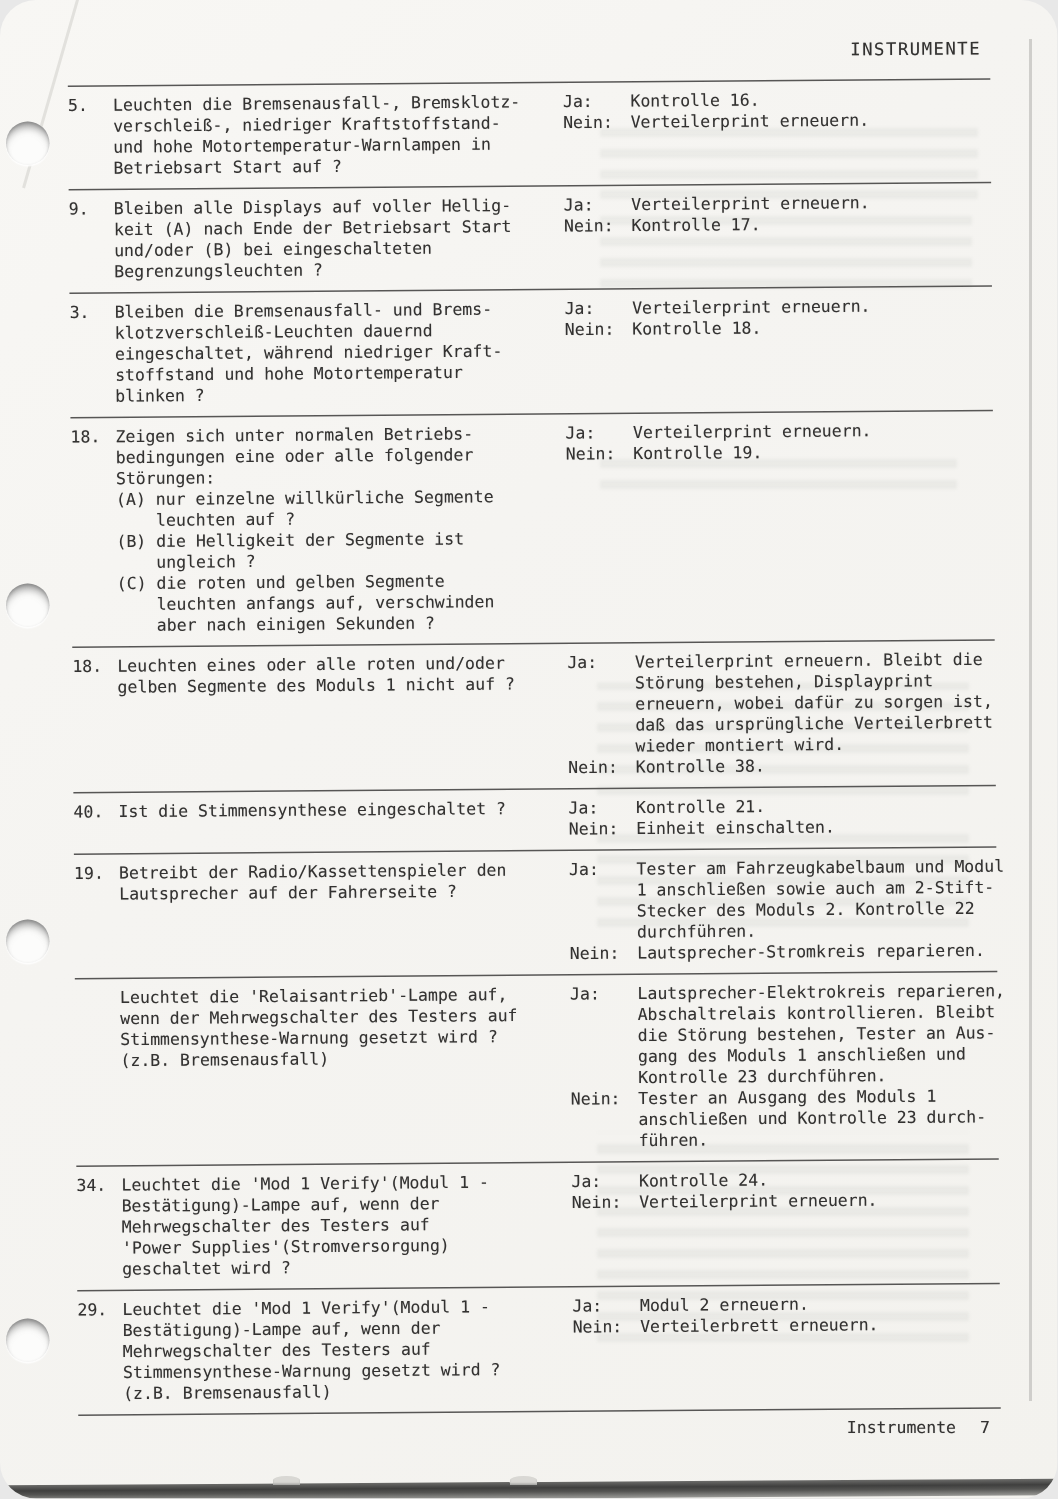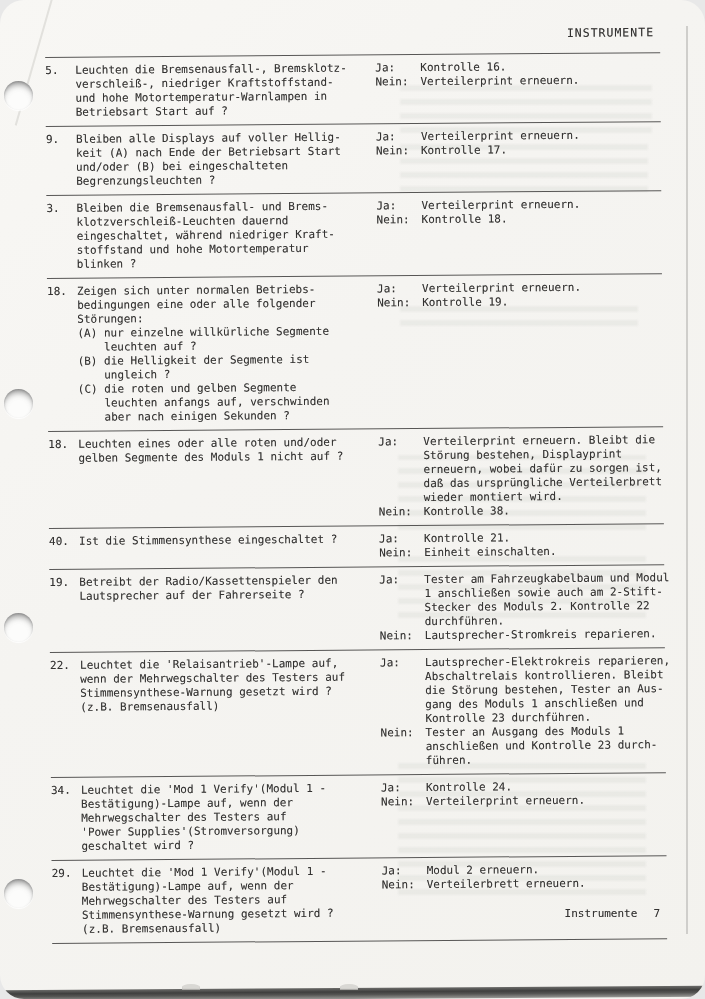--- a/index.html
+++ b/index.html
@@ -29,21 +29,21 @@
     font-size:11px;line-height:14px;
     text-shadow:0 0 0.5px rgba(51,50,49,0.35);
   }
   .num{grid-column:1;}
   .question{grid-column:2;white-space:pre;}
   .answers{grid-column:3;padding-left:15px;}
   .answer{display:grid;grid-template-columns:45px 1fr;}
   .alabel{white-space:pre;}
   .atext{white-space:pre;}
   .page-footer{
-    position:absolute;left:45px;top:907px;width:615px;
+    position:absolute;left:45px;top:945px;width:615px;
     text-align:right;font-size:11px;
     font-family:"DejaVu Sans Mono","Liberation Mono",monospace;
     color:#333231;text-shadow:0 0 0.5px rgba(51,50,49,0.35);
     z-index:2;
   }
   .page-footer .pagenum{margin-left:16px;}
   
   .punch-hole{
     position:absolute;left:4px;width:29px;height:29px;border-radius:50%;
     background:#fcfcfb;
@@ -231,21 +231,20 @@
 durchführen.</span>
           </div>
           <div class="answer">
             <span class="alabel">Nein:</span>
             <span class="atext">Lautsprecher-Stromkreis reparieren.</span>
           </div>
         </div>
       </div>
 
       <div class="row">
-        <div class="num">22.</div>
         <div class="question">Leuchtet die 'Relaisantrieb'-Lampe auf,
 wenn der Mehrwegschalter des Testers auf
 Stimmensynthese-Warnung gesetzt wird ?
 (z.B. Bremsenausfall)</div>
         <div class="answers">
           <div class="answer">
             <span class="alabel">Ja:</span>
             <span class="atext">Lautsprecher-Elektrokreis reparieren,
 Abschaltrelais kontrollieren. Bleibt
 die Störung bestehen, Tester an Aus-

